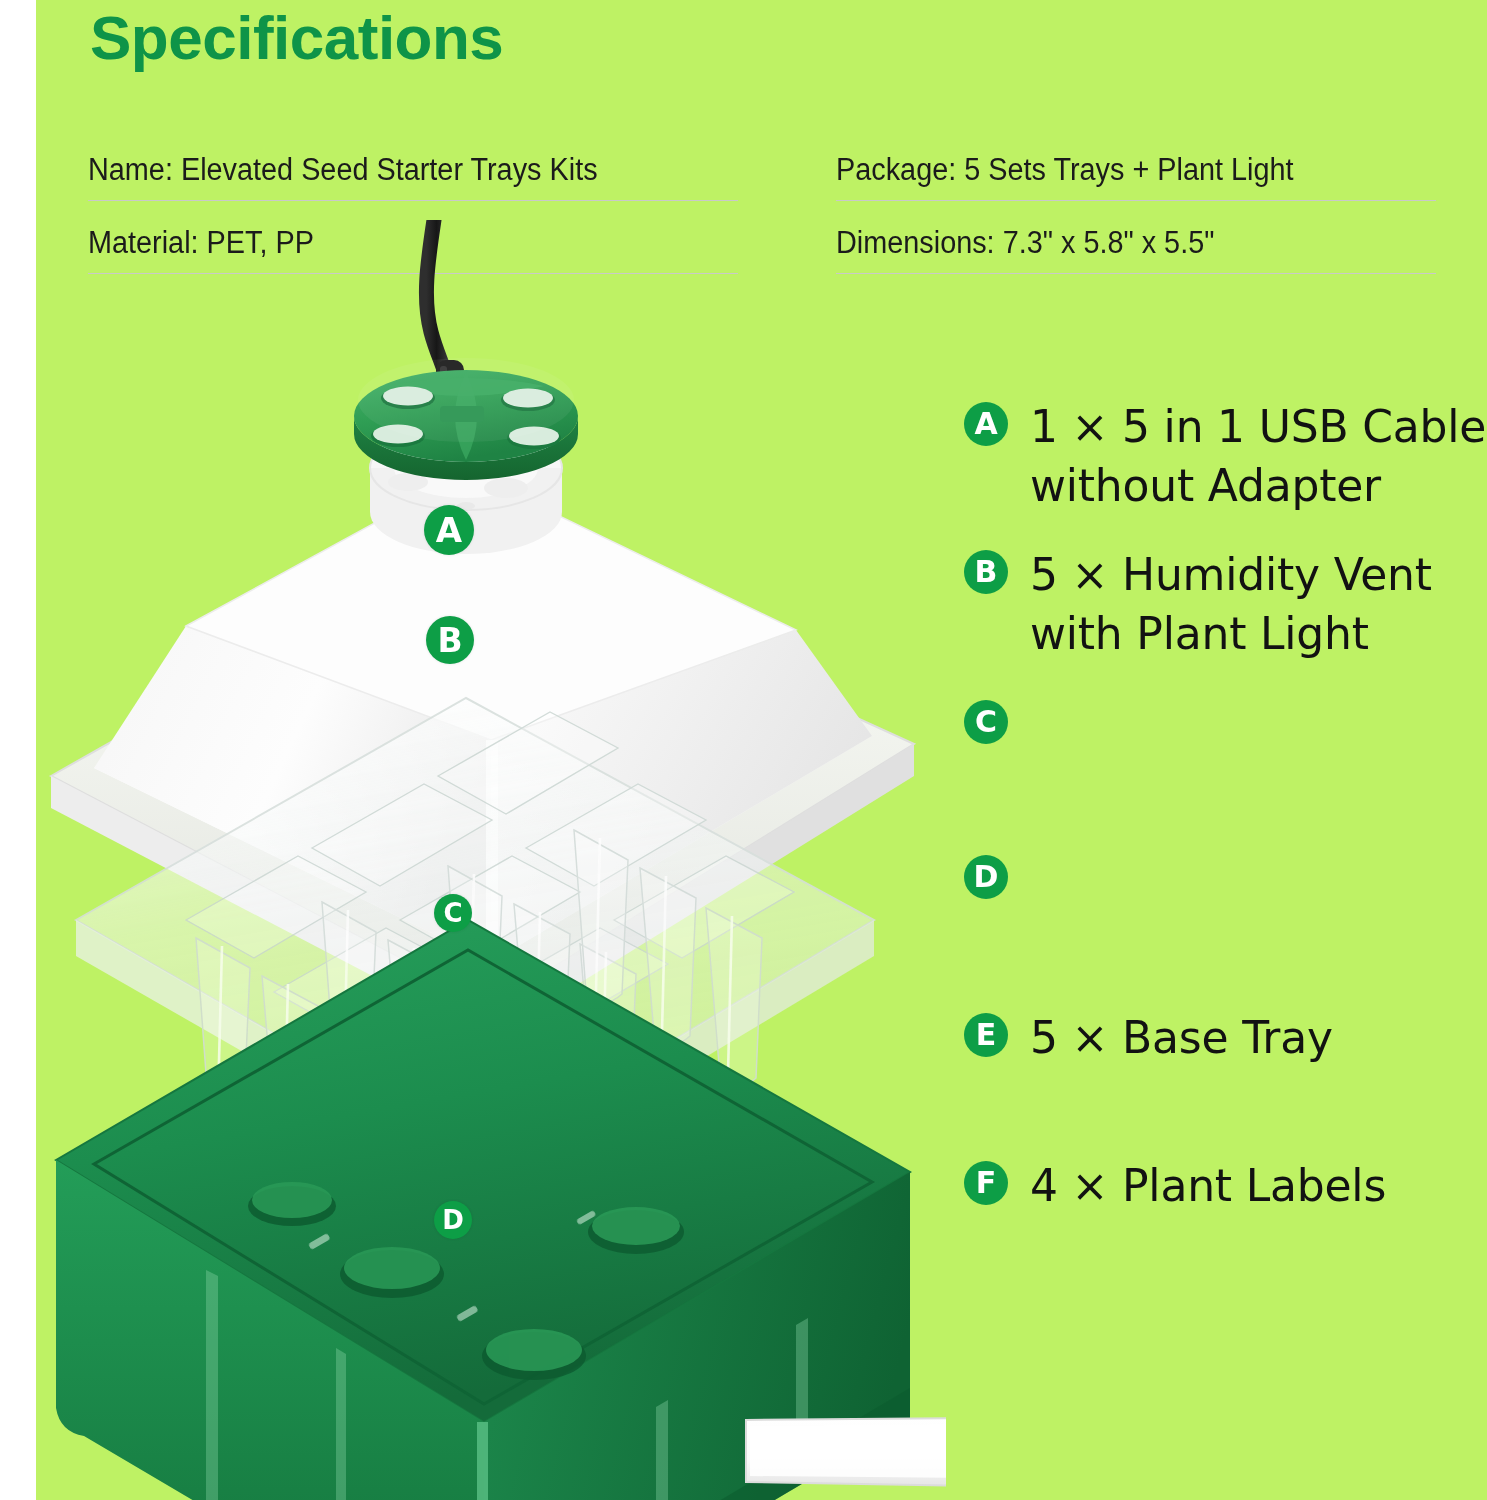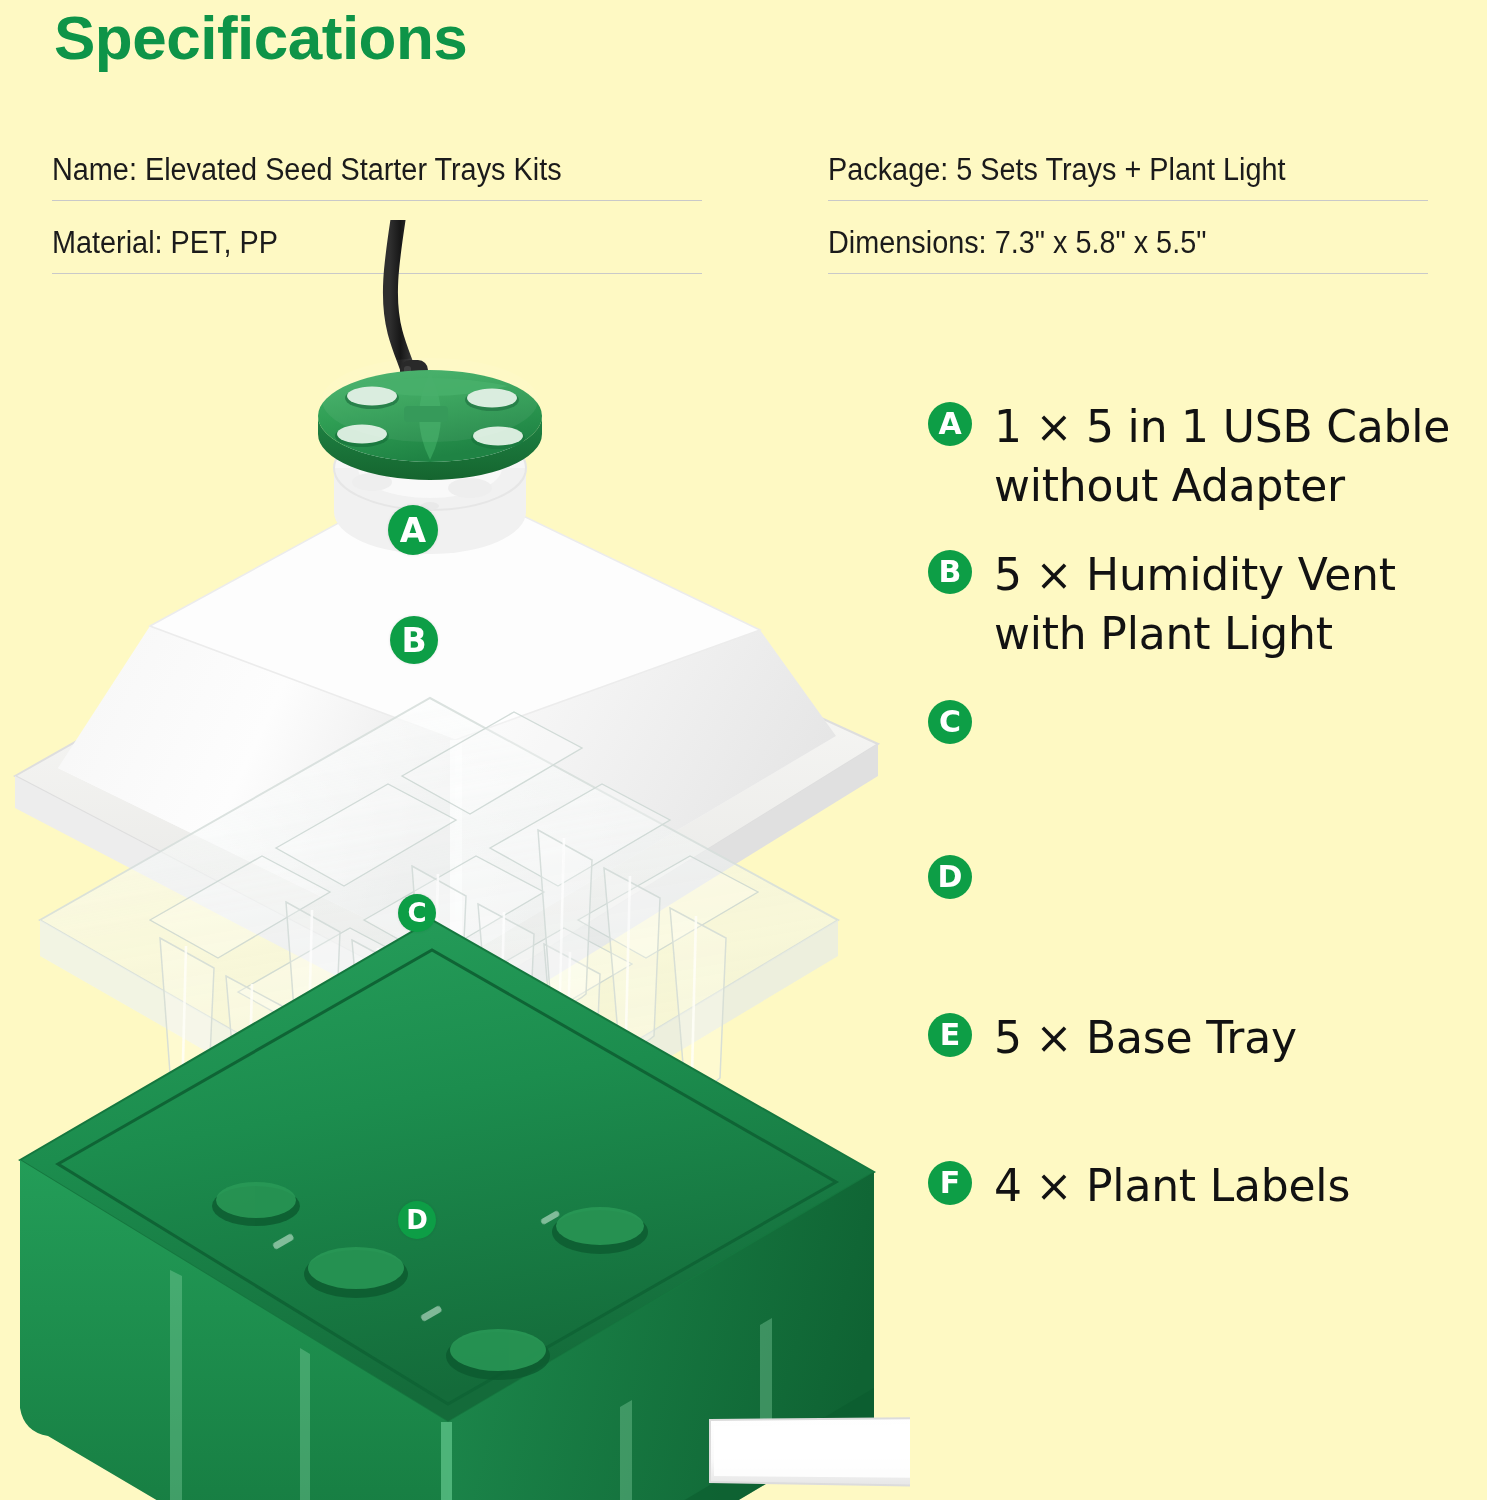--- a/index.html
+++ b/index.html
@@ -1,33 +1,33 @@
 <!DOCTYPE html>
 <html><head>
 <meta charset="utf-8">
 <style>
   html,body{margin:0;padding:0;background:#ffffff;}
   body{
     width:1487px;height:1500px;position:relative;overflow:hidden;
     font-family:"Liberation Sans","DejaVu Sans",sans-serif;
     -webkit-font-smoothing:antialiased;
   }
-  .page{position:absolute;inset:0;background:#fef9c3;}
+  .page{position:absolute;inset:0;background:#bef264;margin-left:36px;}
 
   
   #title{
     position:absolute;left:54px;top:2px;
     font-size:62px;font-weight:bold;letter-spacing:-0.5px;
     color:#0e9448;line-height:1.15;white-space:nowrap;
   }
 
   
   .spec-col{position:absolute;}
   #spec-col-left{left:52px;top:128px;width:650px;}
-  #spec-col-right{left:828px;top:128px;width:600px;}
+  #spec-col-right{left:800px;top:128px;width:600px;}
   .spec-row{
     position:relative;height:72px;
     border-bottom:1.6px solid #c9c9c9;
   }
   .spec-row .spec-text{
     position:absolute;left:0;bottom:12px;
     font-size:31px;color:#1b1b1b;white-space:nowrap;
     font-family:"Liberation Sans","DejaVu Sans",sans-serif;
     transform:scaleX(0.93);transform-origin:left bottom;
   }

